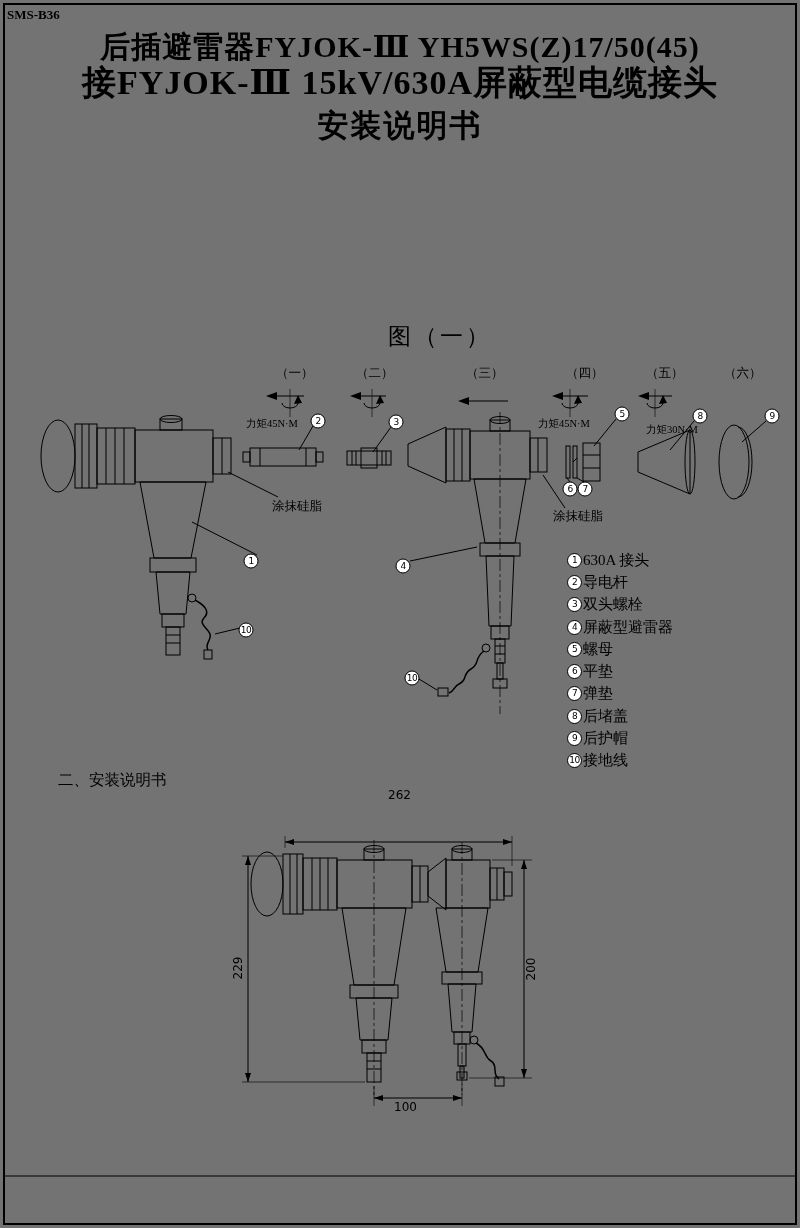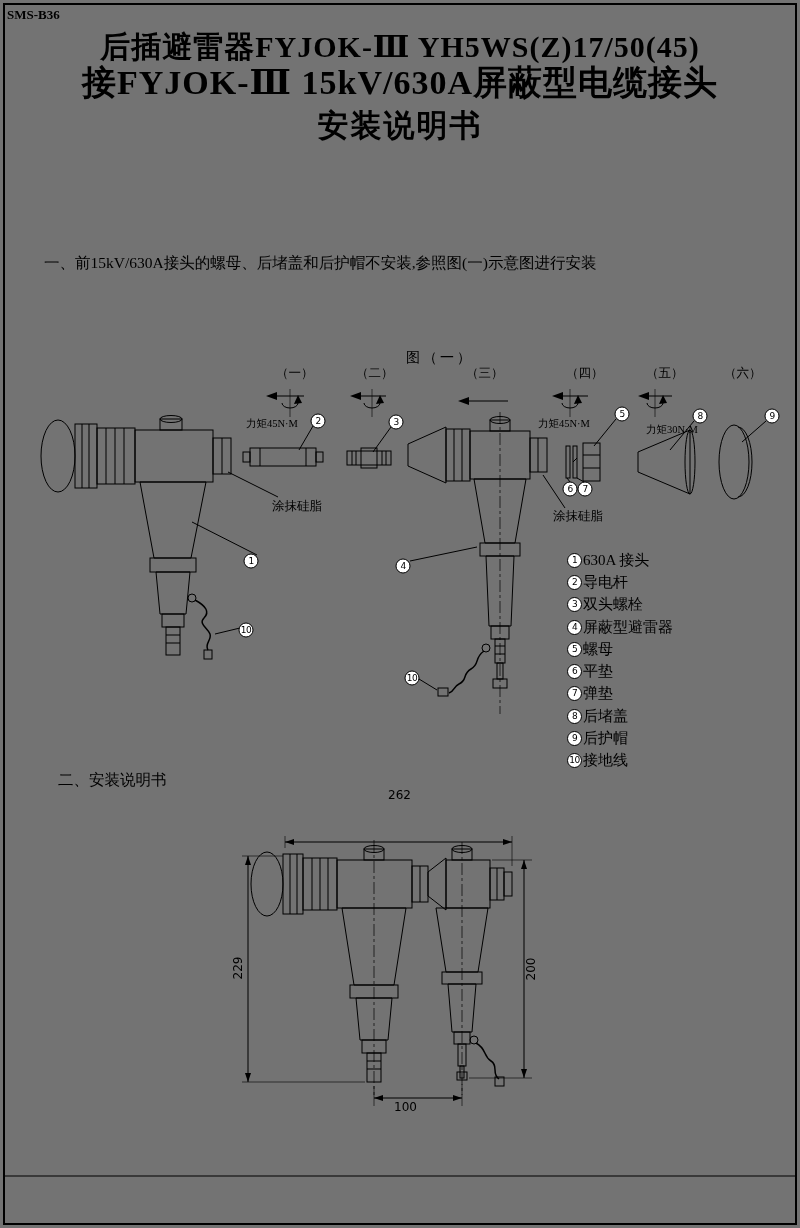--- a/index.html
+++ b/index.html
@@ -11,21 +11,21 @@
   }
   .page-border { position:absolute; left:3px; top:3px; width:794px; height:1222px;
     border:2px solid #000; pointer-events:none; }
   .abs { position:absolute; white-space:nowrap; }
   .ctr { text-align:center; }
   .doc-code { left:7px; top:7px; font-size:13px; font-weight:bold; }
   .t1 { left:0; right:0; top:19px;  font-size:30px; font-weight:bold; letter-spacing:1px;margin-top:8px; }
   .t2 { left:0; right:0; top:60px;  font-size:34px; font-weight:bold; letter-spacing:1px; }
   .t3 { left:0; right:0; top:105px; font-size:31px; font-weight:bold; letter-spacing:2px; }
   .s-head { font-size:15.5px; }
-  .fig-title { left:80px; right:0; top:321px; font-size:14px; letter-spacing:3px;margin-top:28px; }
+  .fig-title { left:80px; right:0; top:321px; font-size:23px; letter-spacing:3px; }
   .step-lab { font-size:12.5px; top:365px; }
   .small-lab { font-size:10.5px; }
   .grease { font-size:12.5px; }
   .circ {
     display:inline-flex; align-items:center; justify-content:center;
     width:15px; height:15px; border:1px solid #000; border-radius:50%;
     font-family:"DejaVu Sans",sans-serif; font-size:9px; line-height:1;
     letter-spacing:-0.5px; background:#fff; flex:0 0 15px;
   }
   .callout { position:absolute; transform:translate(-50%,-50%); }
@@ -265,21 +265,20 @@
 
     <line x1="5" y1="1176" x2="795" y2="1176"></line>
   </svg>
 
   <div class="abs doc-code">SMS-B36</div>
 
   <div class="abs ctr t1">后插避雷器FYJOK-Ⅲ YH5WS(Z)17/50(45)</div>
   <div class="abs ctr t2">接FYJOK-Ⅲ 15kV/630A屏蔽型电缆接头</div>
   <div class="abs ctr t3">安装说明书</div>
 
-  <div class="abs s-head" style="left:44px;top:253px;">一、前15kV/630A接头的螺母、后堵盖和后护帽不安装,参照图(一)示意图进行安装</div>
 
   <div class="abs ctr fig-title">图（一）</div>
 
   <div class="abs step-lab" style="left:276px;">（一）</div>
   <div class="abs step-lab" style="left:356px;">（二）</div>
   <div class="abs step-lab" style="left:466px;">（三）</div>
   <div class="abs step-lab" style="left:566px;">（四）</div>
   <div class="abs step-lab" style="left:646px;">（五）</div>
   <div class="abs step-lab" style="left:724px;">（六）</div>
 

